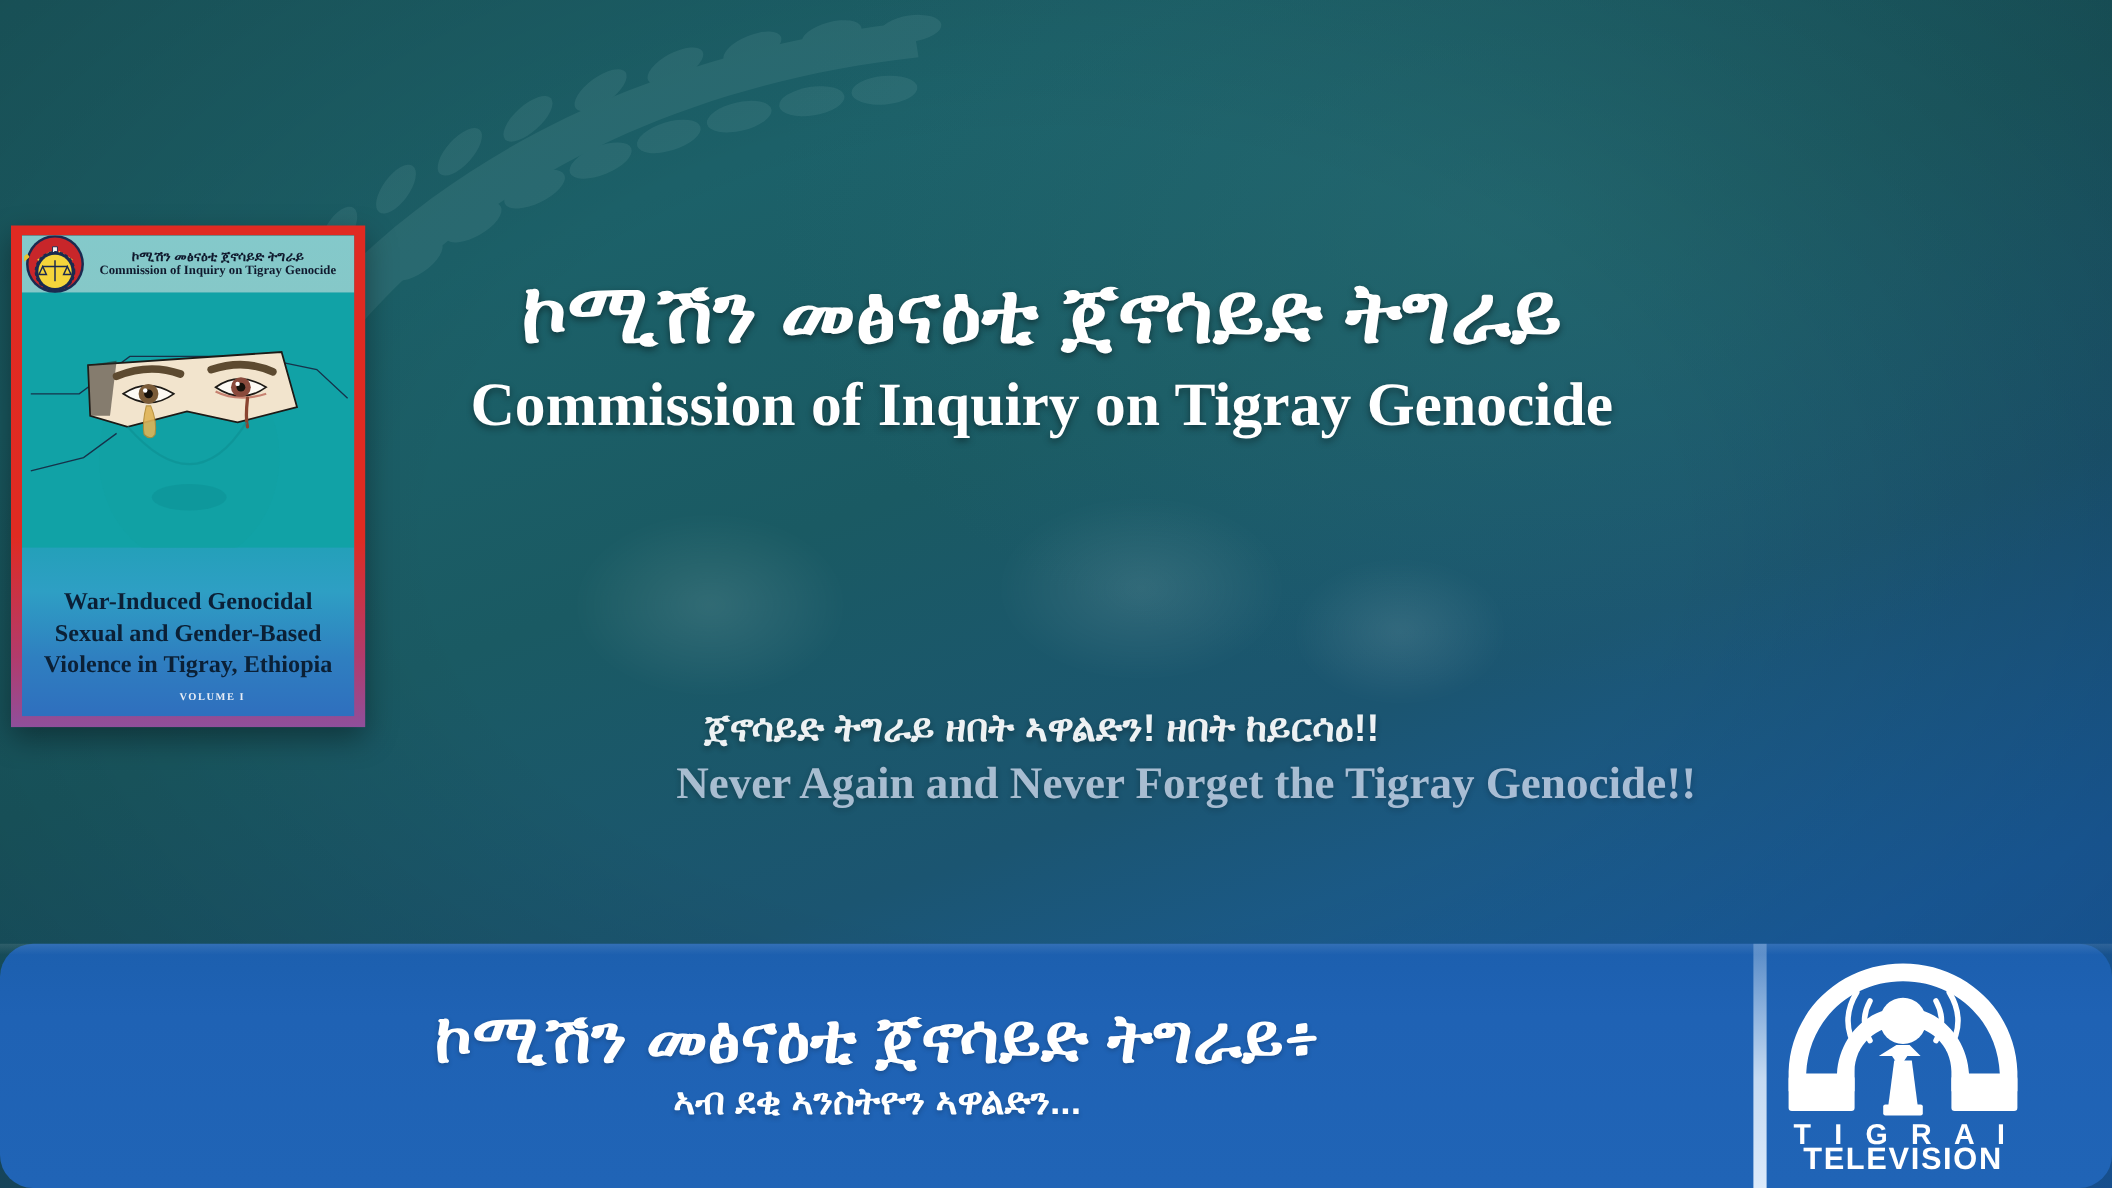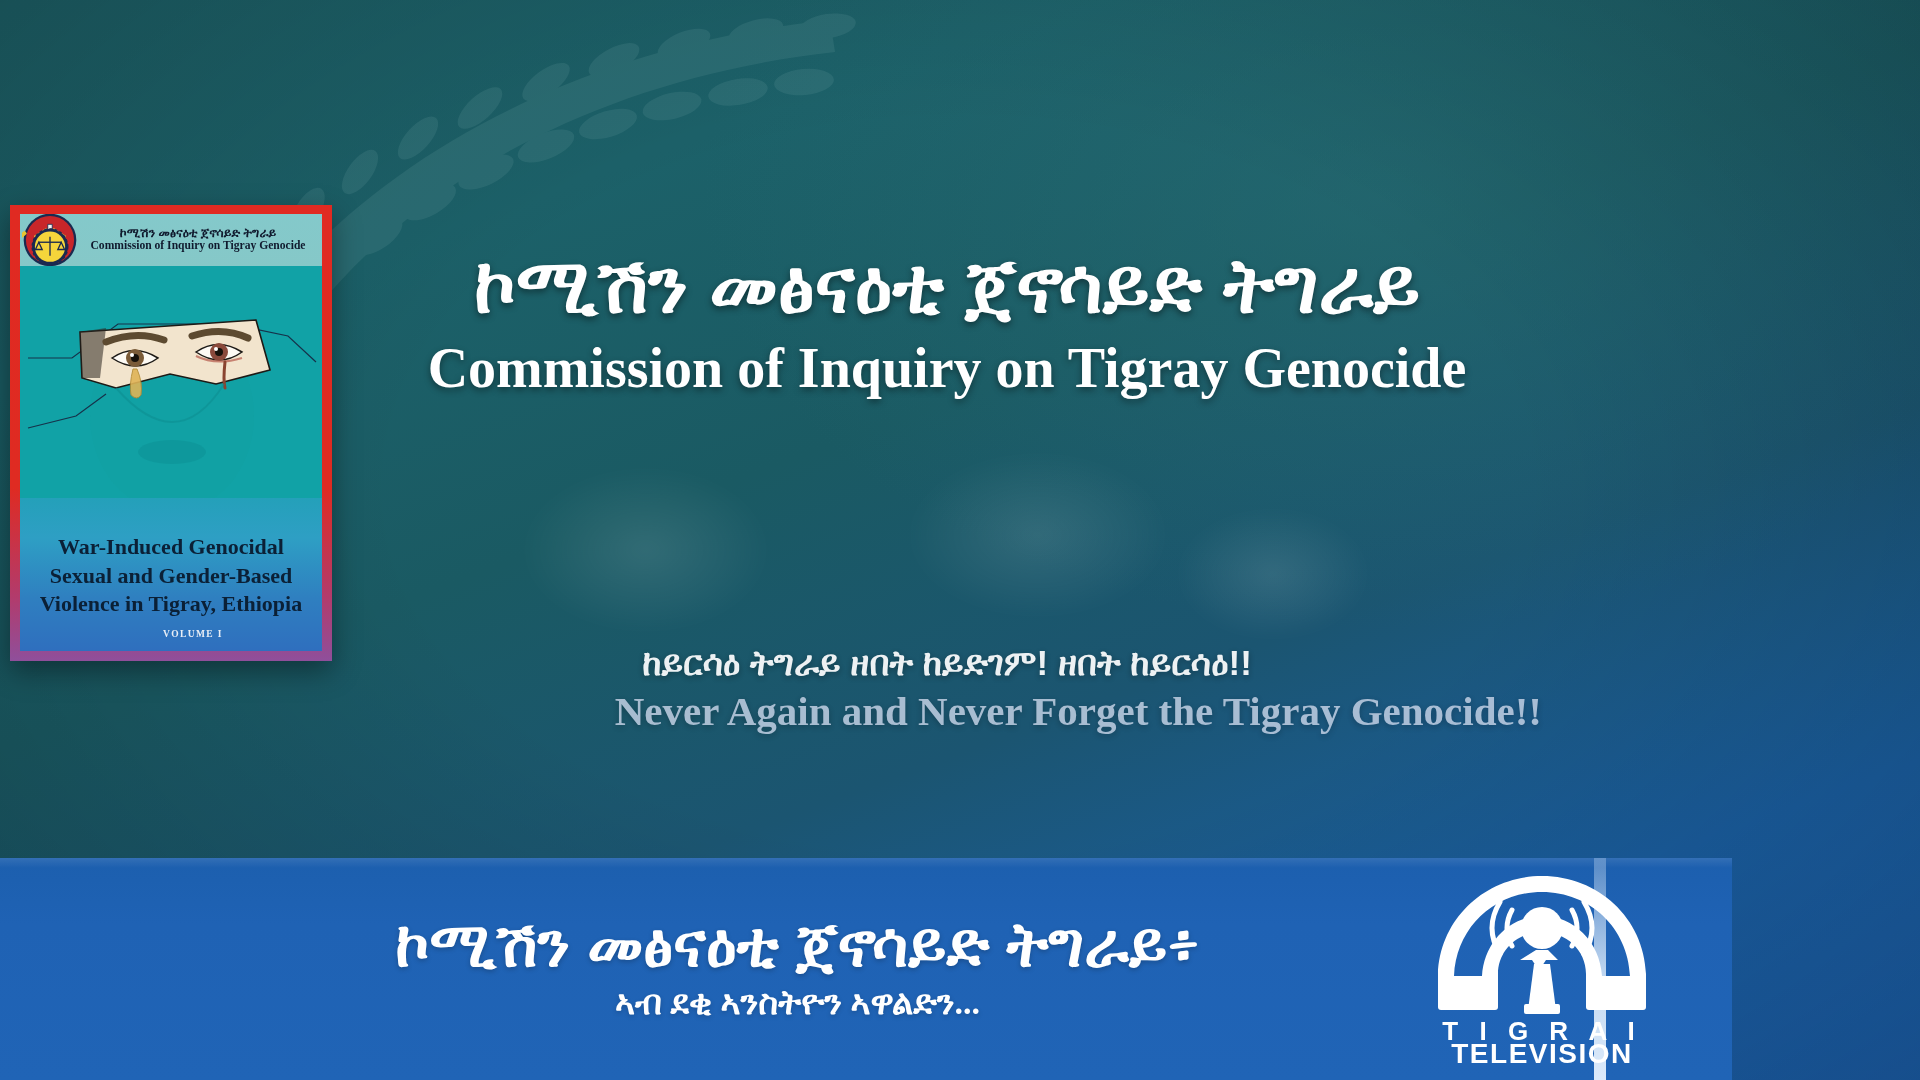--- a/index.html
+++ b/index.html
@@ -97,37 +97,38 @@
   .slog-en {
     margin-top:11px;
     font-family:"Liberation Serif", serif; font-weight:bold;
     font-size:41px; line-height:1.0; color:#ccd7ea; opacity:.80;
     text-shadow:0 2px 6px rgba(0,0,0,.30);
     text-align:right;
   }
 
   
   .lower {
-    position:absolute; left:0; bottom:0; width:1732px; height:222px;
+    position:absolute; left:0; bottom:0; width:1920px; height:222px;
     background:linear-gradient(180deg,#1c5fae 0%, #1f62b4 30%, #2064b6 100%);
+    border-radius:30px;
   }
   .lower::before {
     content:""; position:absolute; left:0; top:0; width:100%; height:10px;
     background:linear-gradient(180deg, rgba(255,255,255,.10), rgba(255,255,255,0));
   }
   .caption { position:absolute; left:0; top:0; width:1595px; height:100%;
     display:flex; flex-direction:column; justify-content:center; align-items:center; padding-bottom:6px; }
   .cap1 {
     font-family:"Liberation Sans", sans-serif; font-weight:bold;
     font-size:62px; line-height:1.05; color:#ffffff;
     text-shadow:0 2px 5px rgba(0,0,0,.22);
   }
   .cap2 {
     margin-top:8px;
-    font-family:Liberation Serif, serif; font-weight:bold;
+    font-family:Liberation Sans, sans-serif; font-weight:bold;
     font-size:34px; line-height:1.05; color:#ffffff;
     text-shadow:0 2px 5px rgba(0,0,0,.18);
     text-align:center;
   }
   .divider {
     position:absolute; left:1594px; bottom:0; width:12px; height:222px;
     background:linear-gradient(180deg, rgba(190,214,241,.35) 0%, rgba(205,224,245,.95) 55%, rgba(220,234,250,1) 100%);
   }
 
   
@@ -244,21 +245,21 @@
       <div class="book-vol">VOLUME I</div>
     </div>
   </div>
 
   <div class="head-wrap">
     <div class="head-ti">ኮሚሽን መፅናዕቲ ጀኖሳይድ ትግራይ</div>
     <div class="head-en">Commission of Inquiry on Tigray Genocide</div>
   </div>
 
   <div class="slogan">
-    <div class="slog-ti">ከይርሳዕ ትግራይ ዘበት ከይድገም! ዘበት ከይርሳዕ!!</div>
+    <div class="slog-ti">ጀኖሳይድ ትግራይ ዘበት ኣዋልድን! ዘበት ከይርሳዕ!!</div>
     <div class="slog-en">Never Again and Never Forget the Tigray Genocide!!</div>
   </div>
 
   <div class="lower">
     <div class="caption">
       <div class="cap1">ኮሚሽን መፅናዕቲ ጀኖሳይድ ትግራይ፥</div>
       <div class="cap2">ኣብ ደቂ ኣንስትዮን ኣዋልድን...</div>
     </div>
 
     <div class="divider"></div>

